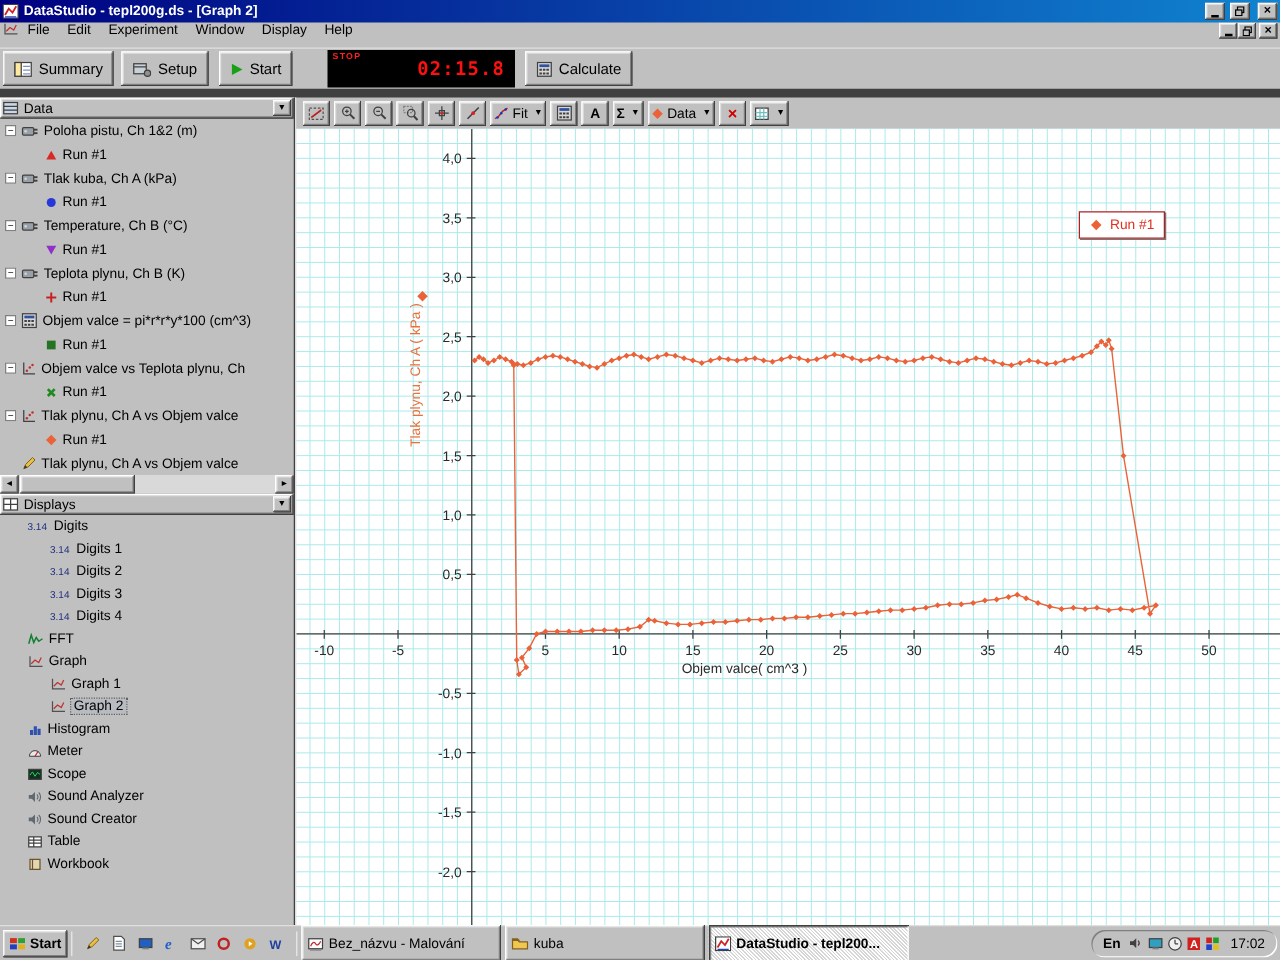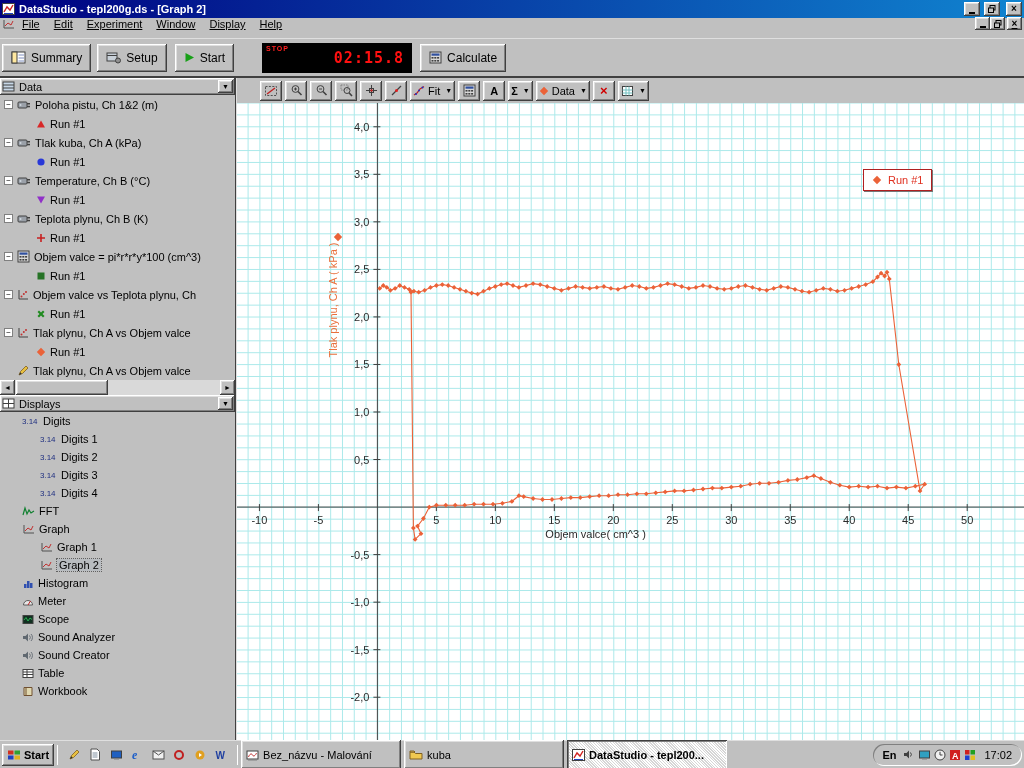--- a/index.html
+++ b/index.html
@@ -9,27 +9,27 @@
   .raised { background:#c0c0c0; box-shadow: inset -1px -1px 0 #404040, inset 1px 1px 0 #ffffff, inset -2px -2px 0 #808080, inset 2px 2px 0 #dfdfdf; }
 
   
   .titlebar { height:18px; background:linear-gradient(90deg,#000080,#1084d0); display:flex; align-items:center; gap:4px; padding:0 2px; }
   .title-text { color:#fff; font-weight:bold; flex:1; font-size:11px; white-space:nowrap; overflow:hidden; }
   .cap-btn { width:16px; height:14px; display:flex; align-items:center; justify-content:center; font-size:10px; font-weight:bold; line-height:1; }
   .cap-btn.close { margin-left:2px; }
   .min-glyph { width:6px; height:2px; background:#000; margin-top:7px; }
 
   
-  .menubar { height:20px; display:flex; align-items:flex-end; padding:8px 2px;text-decoration:underline; }
+  .menubar { height:20px; display:flex; align-items:flex-start; padding:0 2px; }
   .menu-item { padding:3px 7px; }
   .mdi-btns { margin-left:auto; display:flex; }
   .mdi-btns .cap-btn { width:15px; height:13px; }
 
   
-  .toolbar { height:40px; display:flex; align-items:center; padding:12px 2px; border-top:1px solid #dfdfdf; border-bottom:2px solid #404040; }
+  .toolbar { height:40px; display:flex; align-items:center; padding:12px 2px; border-top:1px solid #dfdfdf; border-bottom:7px solid #404040; }
   .tb-btn { height:28px; display:inline-flex; align-items:center; gap:5px; padding:0 9px; font-size:12px; }
   .timer { width:150px; height:30px; background:#000; position:relative; margin-left:28px; flex:none; }
   .timer-stop { position:absolute; top:2px; left:4px; color:#ff2020; font-size:7px; font-weight:bold; letter-spacing:1px; }
   .timer-digits { font-family:"DejaVu Sans Mono", monospace; font-weight:bold; color:#ff1010; font-size:15px; line-height:30px; text-align:right; padding-right:8px; letter-spacing:1px; }
   .gap6 { width:6px; } .gap8 { width:8px; }
 
   
   .content { height:662px; display:flex;justify-content:flex-end; }
   .sidebar { width:236px; flex:none; display:flex; flex-direction:column; background:#c0c0c0; border-right:1px solid #404040; }
   .panel-header { height:17px; display:flex; align-items:center; gap:4px; padding:0 2px; font-size:11px; flex:none; }
@@ -43,21 +43,21 @@
   .tree-row.disp.child { padding-left:40px; }
   .tree-row.run-row { padding-left:36px; }
   .expand-box { width:9px; height:9px; flex:none; border:1px solid #808080; background:#fff; font-size:8px; line-height:7px; text-align:center; }
   .expand-spacer { width:9px; flex:none; }
   .tree-lbl.selected { background:#b8bcc0; outline:1px dotted #606060; padding:0 2px; }
   .hscroll { height:15px; flex:none; background:#d9d9d9; display:flex; align-items:center; }
   .sb-btn { width:15px; height:15px; display:flex; align-items:center; justify-content:center; font-size:7px; }
   .sb-thumb { width:92px; height:15px; margin-left:1px; }
 
   .right { flex:1; display:flex; flex-direction:column; border-left:1px solid #dfdfdf; }
-  .graph-toolbar { height:25px; flex:none; display:flex; align-items:center; gap:3px; padding:0 5px;margin-left:18px; }
+  .graph-toolbar { height:25px; flex:none; display:flex; align-items:center; gap:3px; padding:0 5px; }
   .gt-btn { height:20px; min-width:22px; display:inline-flex; align-items:center; justify-content:center; gap:3px; padding:0 3px; font-size:11px; }
   .gt-lbl.bold { font-weight:bold; }
   .gt-lbl.red { color:#d00000; font-weight:bold; font-size:13px; }
   .gt-arrow { font-size:7px; padding-left:2px; }
 
   
   .plot { position:relative; flex:1; background-color:#fff;
     background-image: linear-gradient(to right, #abe9ea 1px, transparent 1px), linear-gradient(to bottom, #abe9ea 1px, transparent 1px);
     background-size: 11.8px 11.9px; background-position: 10.6px 11.4px; overflow:hidden; }
   #chart-svg { position:absolute; left:0; top:0; }

